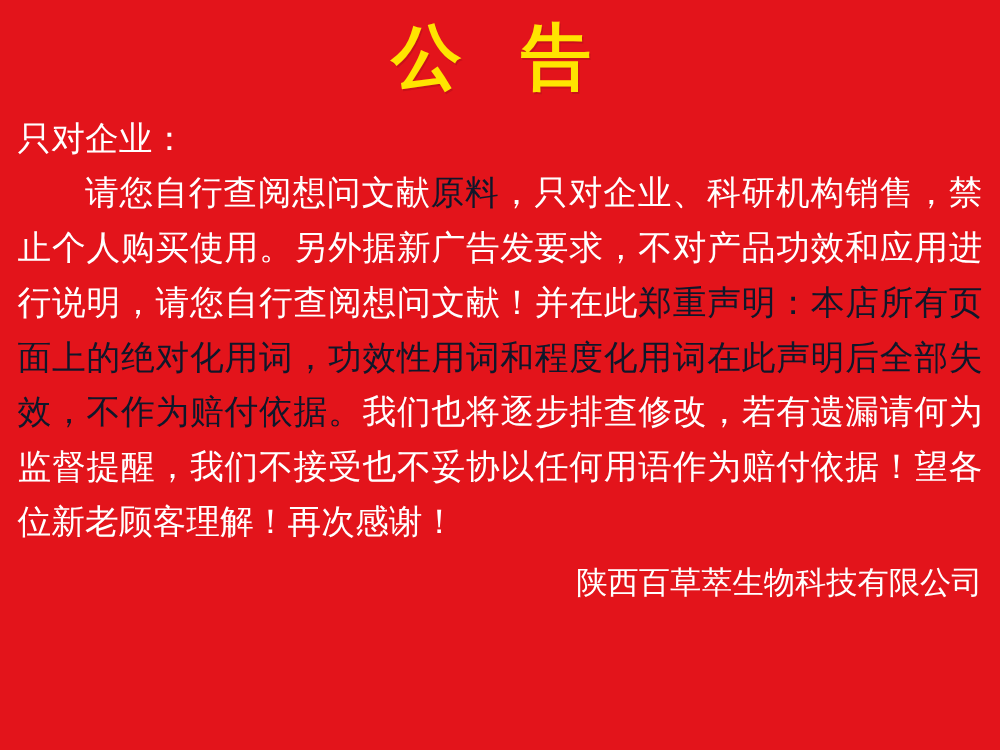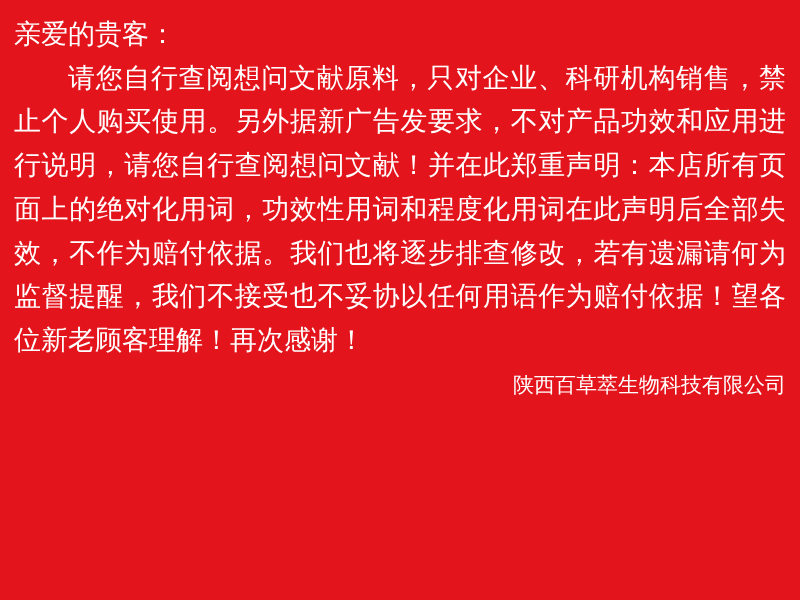--- a/index.html
+++ b/index.html
@@ -38,36 +38,37 @@
     text-align: justify;
     font-weight: normal;
   }
   .para {
     margin: 0;
   }
   .para.indent {
     text-indent: 2em;
   }
   .hl {
-    color: #ffffff;
+    color: #0f172a;
   }
   .sign {
     color: #ffffff;
-    font-size: 21px;
+    font-size: 25px;
     text-align: right;
     padding: 8px 14px 0 0;
     line-height: 1.5;
   }
 </style>
 </head>
 <body>
 
 <div class="notice">
 
+  <div class="title">公 告</div>
 
   <div class="body-text">
-    <p class="para">亲爱的贵客：</p>
+    <p class="para">只对企业：</p>
     <p class="para indent"><span>请您自行查阅想问文献</span><span class="hl">原料</span><span>，只对企业、科研机构销售，禁止个人购买使用。另外据新广告发要求，不对产品功效和应用进行说明，请您自行查阅想问文献！并在此</span><span class="hl">郑重声明：本店所有页面上的绝对化用词，功效性用词和程度化用词在此声明后全部失效，不作为赔付依据。</span><span>我们也将逐步排查修改，若有遗漏请何为监督提醒，我们不接受也不妥协以任何用语作为赔付依据！望各位新老顾客理解！再次感谢！</span></p>
   </div>
 
   <div class="sign">陕西百草萃生物科技有限公司</div>
 
 </div>
 
 </body></html>

